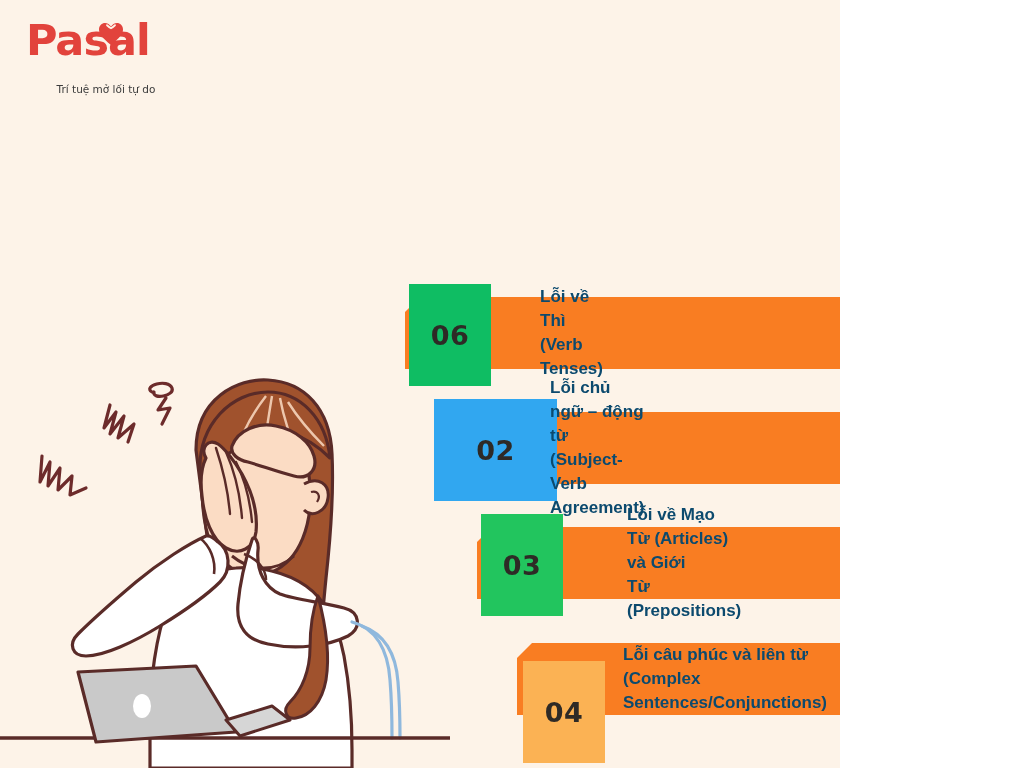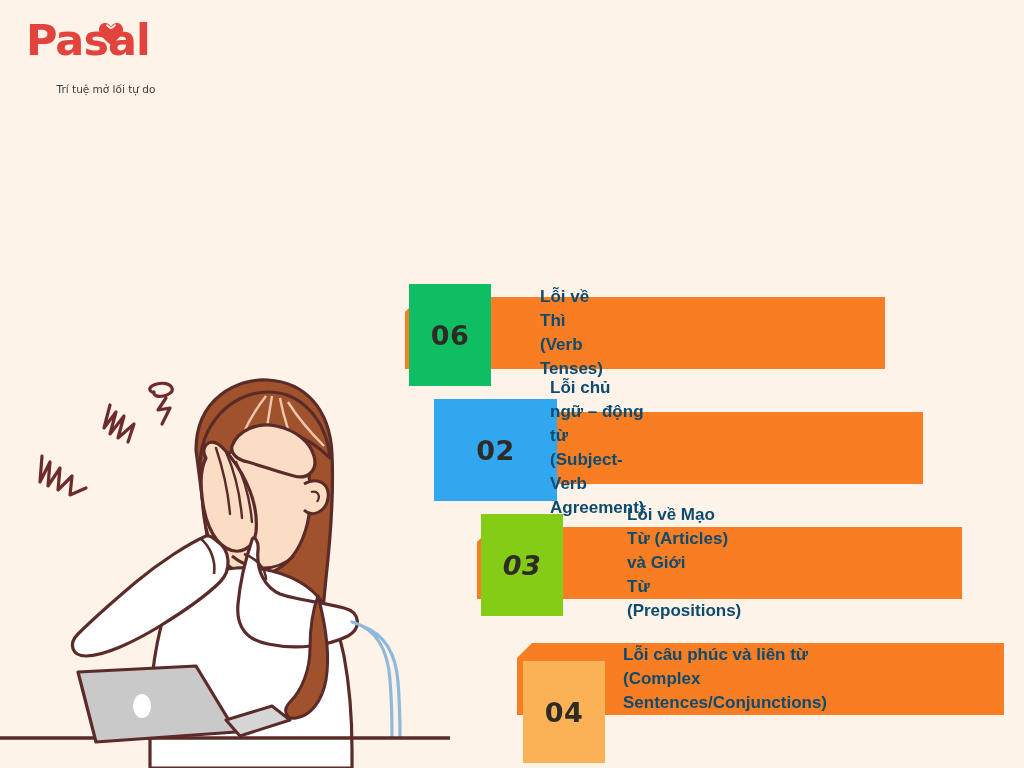--- a/index.html
+++ b/index.html
@@ -5,21 +5,21 @@
   html, body {
     margin: 0;
     padding: 0;
     background: #ffffff;
   }
   body {
     font-family: "Liberation Sans", sans-serif;
   }
   #canvas {
     position: relative;
-    width: 1024px;
+    width: 840px;
     height: 768px;
     overflow: hidden;
     background: #fdf3e8;
   }
 
   
   #logo {
     position: absolute;
     left: 26px;
     top: 14px;
@@ -194,21 +194,21 @@
     <div class="row-bar" style="background: rgb(249, 125, 34);"></div>
     <div class="row-badge" style="background: rgb(49, 167, 240);">
       <div class="row-num">02</div>
     </div>
     <div class="row-label">Lỗi chủ ngữ – động từ
 (Subject-Verb Agreement)</div>
   </div>
 
   <div class="row" id="row-3">
     <div class="row-bar" style="background: rgb(249, 125, 34);"></div>
-    <div class="row-badge" style="background: #84cc16; font-style: italic;">
+    <div class="row-badge" style="background: #22c55e;">
       <div class="row-num">03</div>
     </div>
     <div class="row-label">Lỗi về Mạo Từ (Articles) và Giới
 Từ (Prepositions)</div>
   </div>
 
   <div class="row" id="row-4">
     <div class="row-bar" style="background: rgb(249, 125, 34);"></div>
     <div class="row-badge" style="background: rgb(251, 178, 84);">
       <div class="row-num">04</div>

